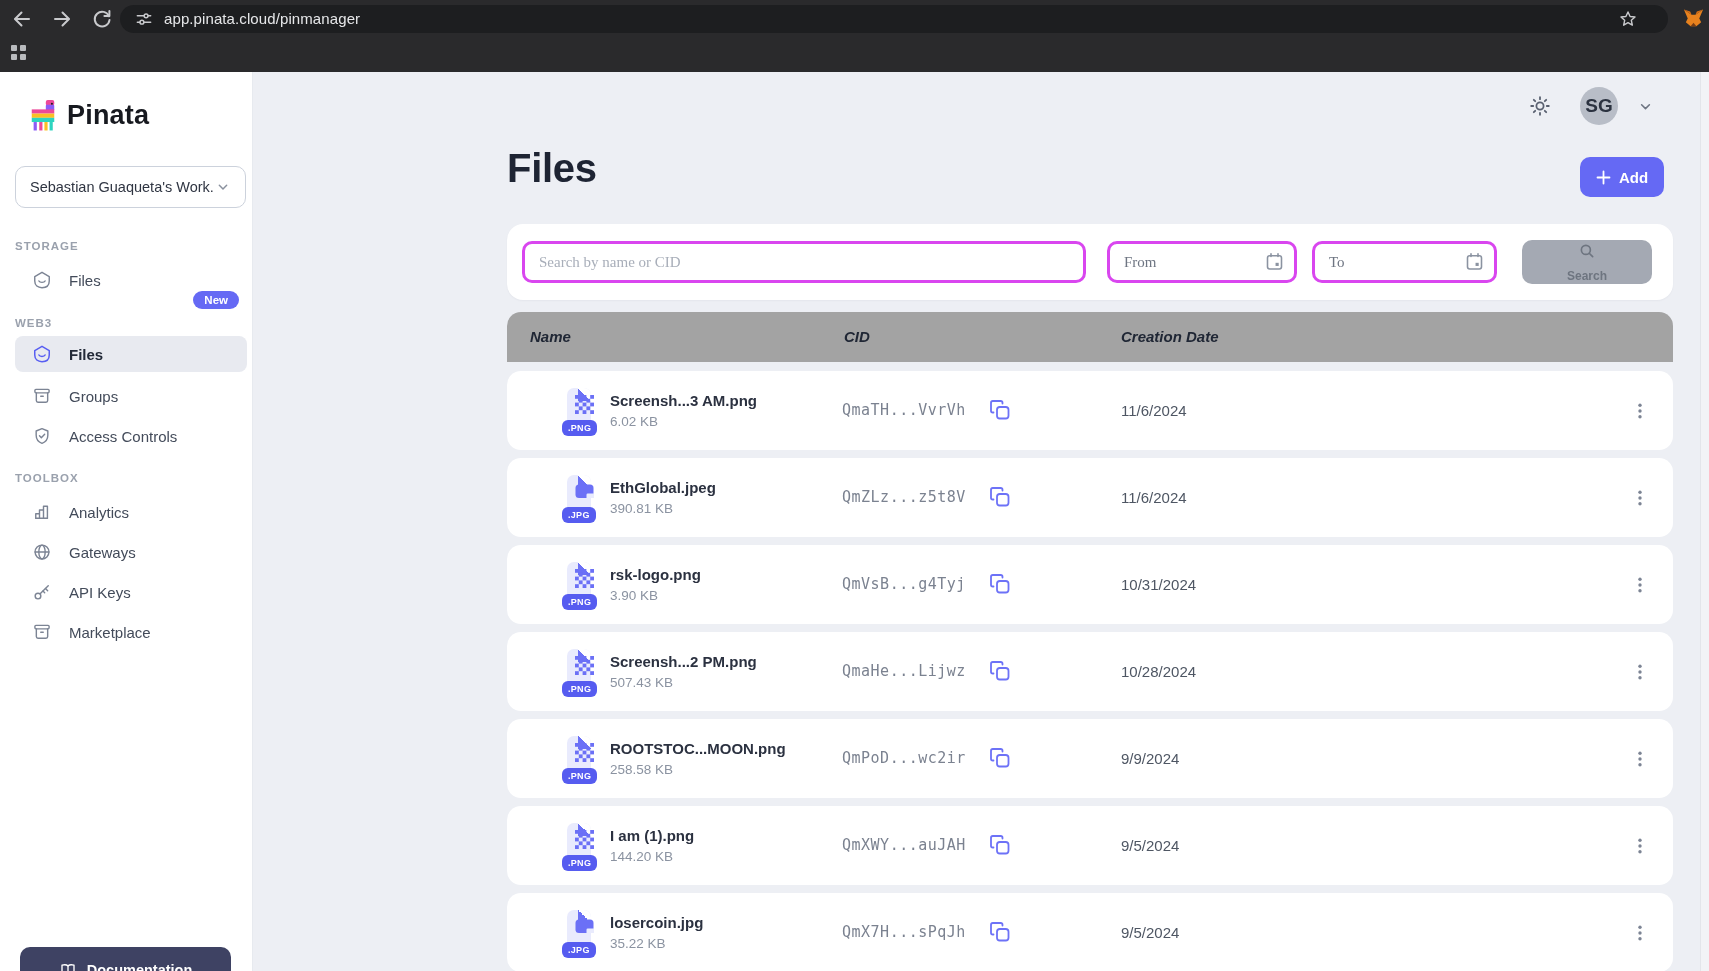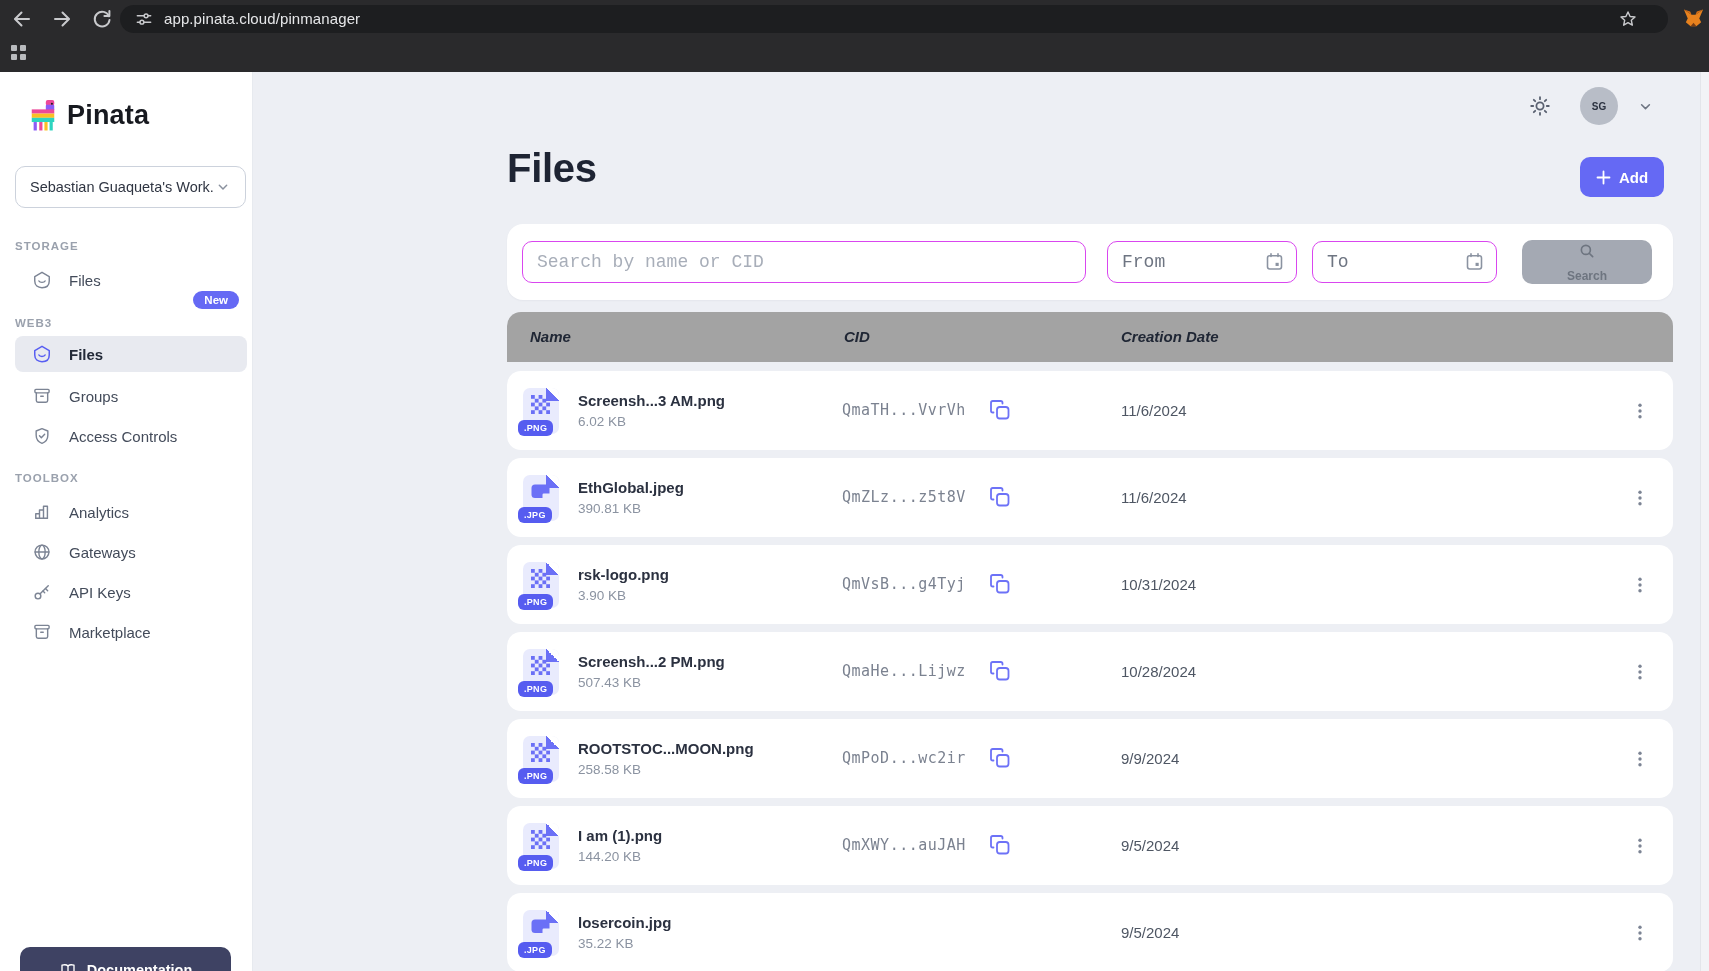--- a/index.html
+++ b/index.html
@@ -43,50 +43,50 @@
   .side-item.active .ico { color:#585ef2; }
   .side-item.active .lbl { color:#232a38; font-weight:600; }
   .badge-new { margin-left:auto; margin-right:8px; background:var(--accent,#6569f4); color:#fff; font-size:11.5px; font-weight:600; padding:3px 11px; border-radius:999px;margin-top:40px; }
   .doc-btn { position:absolute; left:20px; top:875px; width:211px; height:46px; border-radius:10px; background:var(--doc,#3e4263); color:#fff; display:flex; align-items:center; justify-content:center; gap:10px; font-size:14.5px; font-weight:600; cursor:pointer; border:none; }
   .doc-btn svg { width:18px; height:18px; }
 
   
   .main { position:absolute; left:253px; top:0; width:1456px; height:899px; }
   .theme-toggle { position:absolute; left:1275px; top:22px; width:24px; height:24px; color:#596070; cursor:pointer; }
   .theme-toggle svg { width:24px; height:24px; }
-  .avatar { position:absolute; left:1327px; top:15px; width:38px; height:38px; border-radius:50%; background:#b8bdc7; color:#2b3240; font-size:10px; font-weight:700; display:flex; align-items:center; justify-content:center; cursor:pointer; }
+  .avatar { position:absolute; left:1327px; top:15px; width:38px; height:38px; border-radius:50%; background:#b8bdc7; color:#2b3240; font-size:19px; font-weight:700; display:flex; align-items:center; justify-content:center; cursor:pointer; }
   .acct-chev { position:absolute; left:1384px; top:26px; width:17px; height:17px; color:#6e7582; cursor:pointer; }
   .acct-chev svg { width:17px; height:17px; }
   .page-title { position:absolute; left:254px; top:74px; font-size:40px; font-weight:700; color:#1e2433; letter-spacing:-.3px; }
   .add-btn { position:absolute; left:1327px; top:85px; width:84px; height:40px; border:none; border-radius:10px; background:var(--accent,#6569f4); color:#fff; font-size:15px; font-weight:600; display:flex; align-items:center; justify-content:center; gap:8px; cursor:pointer; font-family:inherit; }
   .add-btn svg { width:15px; height:15px; }
 
   
   .filter-panel { position:absolute; left:254px; top:152px; width:1166px; height:76px; background:#fff; border-radius:16px; box-shadow:0 1px 2px rgba(20,30,60,.04); }
-  .filter-panel input { font-family:Liberation Mono, monospace; border:1px solid #d946ef; border-radius:10px; background:#fff; font-size:18px; color:#2f3542; outline:none; }
+  .filter-panel input { font-family:Liberation Serif, serif; border:3px solid #d946ef; border-radius:10px; background:#fff; font-size:15px; color:#2f3542; outline:none; }
   .inp-search { position:absolute; left:15px; top:17px; width:564px; height:42px; padding:0 14px; }
   .inp-search::placeholder { color:#a8aeb9; }
   .date-wrap { position:absolute; top:17px; height:42px; }
   .date-wrap input { width:100%; height:100%; padding:0 40px 0 14px; }
   .date-wrap input::placeholder { color:#6e7582; }
   .wrap-from { left:600px; width:190px; }
   .wrap-to   { left:805px; width:185px; }
   .cal-ico { position:absolute; right:12px; top:10px; width:21px; height:21px; color:#8b93a1; cursor:pointer; }
   .cal-ico svg { width:21px; height:21px; }
   .search-btn { position:absolute; left:1015px; top:16px; width:130px; height:44px; border:none; border-radius:10px; background:#a4a9b3; color:#6e7580; font-size:12px; font-weight:600; display:flex; align-items:center; justify-content:center; gap:9px; font-family:inherit; cursor:default;flex-direction:column; }
   .search-btn svg { width:18px; height:18px; }
 
   
   .tbl-head { position:absolute; left:254px; top:240px; width:1166px; height:50px; background:#a3a3a3; border-radius:14px 14px 0 0;font-style:italic; }
   .tbl-head span { position:absolute; top:16px; font-size:15px; font-weight:700; color:#202735; }
   .th-name { left:23px; } .th-cid { left:337px; } .th-date { left:614px; }
   #rows { position:absolute; left:254px; top:299px; width:1166px; }
   .row { position:relative; width:1166px; height:79px; background:#fff; border-radius:14px; margin-bottom:8px; }
   .cell-name { position:absolute; left:16px; top:0; height:79px; display:flex; align-items:center; gap:19px; }
-  .fileicon { position:relative; width:36px; height:46px; background:#e9ebfd; border-radius:7px; }
+  .fileicon { position:relative; width:24px; height:46px; background:#e9ebfd; border-radius:7px;margin-left:44px; }
   .fold { position:absolute; top:0; right:0; width:13px; height:13px; background:linear-gradient(to bottom left, #fff 50%, #6b70f6 50%); border-top-right-radius:7px; }
   .glyph { position:absolute; left:8px; top:7px; width:19px; height:19px; }
   .ext-badge { position:absolute; left:-5px; bottom:-2px; background:#565cf0; color:#fff; font-size:9px; font-weight:700; letter-spacing:.3px; padding:3px 6px; border-radius:6px; }
   .fname { font-size:15px; font-weight:600; color:#2b3140; margin-bottom:5px; }
   .fsize { font-size:13.5px; color:#8b93a1; }
   .cell-cid { position:absolute; left:335px; top:0; height:77px; display:flex; align-items:center; gap:22px; }
   .cid { font-family:"DejaVu Sans Mono", monospace; font-size:15px; color:#7b8290; letter-spacing:.5px; }
   .copy-btn { width:24px; height:24px; color:#6d72f7; cursor:pointer; }
   .copy-btn svg { width:24px; height:24px; }
   .cell-date { position:absolute; left:614px; top:0; height:79px; display:flex; align-items:center; font-size:15px; color:#4e5663; }
@@ -629,20 +629,29 @@
           <rect x="0.5" y="2.5" width="18" height="13.5" rx="3.5" fill="#6b70f6"></rect>
           <path d="M11.5 16 v-3.2 a1.2 1.2 0 0 1 1.2-1.2 H19 V16 Z" fill="#e9ebfd"></path>
         </svg>
         <span class="ext-badge">.JPG</span>
       </div>
       <div class="name-block">
         <div class="fname">losercoin.jpg</div>
         <div class="fsize">35.22 KB</div>
       </div>
     </div>
+    <div class="cell-cid">
+      <span class="cid">QmX7H...sPqJh</span>
+      <span class="copy-btn">
+        <svg viewBox="0 0 24 24" fill="none" stroke="currentColor" stroke-width="1.8" stroke-linecap="round" stroke-linejoin="round">
+                  <rect x="9" y="9" width="11.5" height="11.5" rx="2.8"></rect>
+                  <path d="M5.5 14.5 H4.8 C3.8 14.5 3 13.7 3 12.7 V4.8 C3 3.8 3.8 3 4.8 3 H12.7 C13.7 3 14.5 3.8 14.5 4.8 V5.5"></path>
+                </svg>
+      </span>
+    </div>
     <div class="cell-date">9/5/2024</div>
     <div class="kebab">
       <svg viewBox="0 0 20 20" fill="currentColor">
                 <circle cx="10" cy="4.2" r="1.7"></circle>
                 <circle cx="10" cy="10" r="1.7"></circle>
                 <circle cx="10" cy="15.8" r="1.7"></circle>
               </svg>
     </div>
   </div>
 </div>

